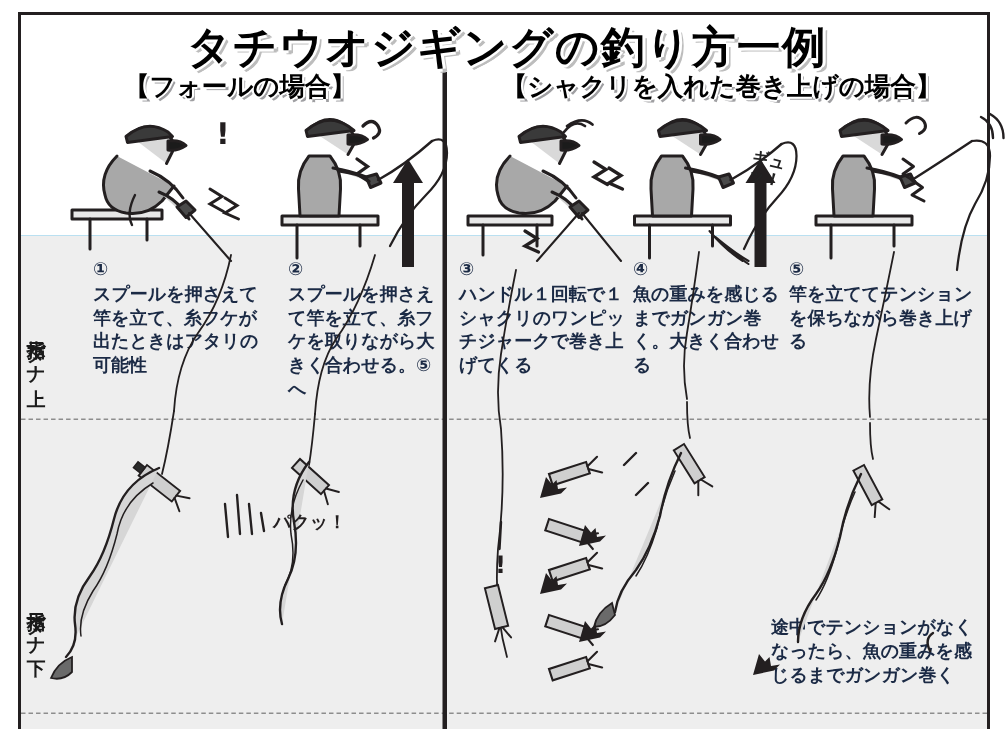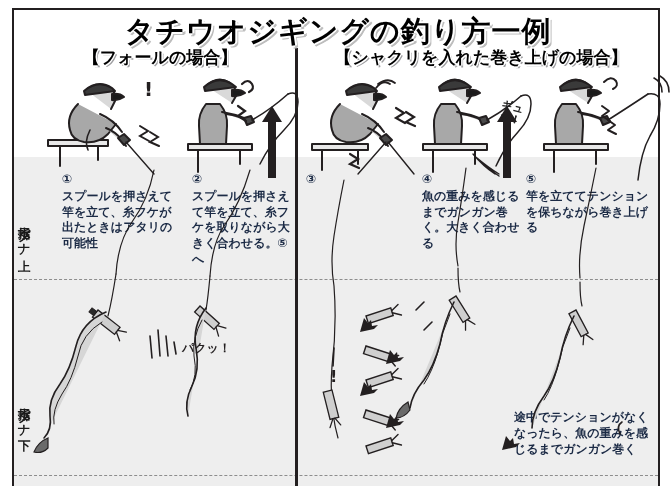--- a/index.html
+++ b/index.html
@@ -165,33 +165,34 @@
       <span>スプールを押さえて竿を立て、糸フケが出たときはアタリの可能性</span>
     </div>
 
     <div class="step" style="left:178px;top:162px;width:100px;">
       <span class="num">②</span>
       <span>スプールを押さえて竿を立て、糸フケを取りながら大きく合わせる。⑤へ</span>
     </div>
 
     <div class="step" style="left:292px;top:162px;width:112px;">
       <span class="num">③</span>
+      <span>ハンドル１回転で１シャクリのワンピッチジャークで巻き上げてくる</span>
     </div>
 
     <div class="step" style="left:408px;top:162px;width:100px;">
       <span class="num">④</span>
       <span>魚の重みを感じるまでガンガン巻く。大きく合わせる</span>
     </div>
 
     <div class="step" style="left:512px;top:162px;width:126px;">
       <span class="num">⑤</span>
       <span>竿を立ててテンションを保ちながら巻き上げる</span>
     </div>
 
-    <div class="note" style="left:500px;top:400px;width:140px;font-family:Liberation Mono, monospace;">途中でテンションがなくなったら、魚の重みを感じるまでガンガン巻く</div>
+    <div class="note" style="left:500px;top:400px;width:140px;">途中でテンションがなくなったら、魚の重みを感じるまでガンガン巻く</div>
 
     <svg class="art" style="left:0px;top:0px;" width="648" height="478" viewBox="0 0 648 478">
       <g stroke="#231f20" fill="none" stroke-linecap="round">
 
         <path d="M140 160 q-6 30 -22 52 q-14 20 -16 52" stroke-width="1.2"></path>
         <path d="M102 264 q-4 26 -8 42" stroke-width="1.2"></path>
         <g transform="translate(84,300) rotate(38)">
           <path d="M0 0 l28 0 l0 9 l-28 0 z" fill="#cfcfcf" stroke-width="1.3"></path>
           <path d="M-6 2 l6 0 l0 5 l-6 0 z" fill="#2a2a2a" stroke-width="1"></path>
           <path d="M28 4 l8 -4 M28 6 l8 5" stroke-width="1.3"></path>

